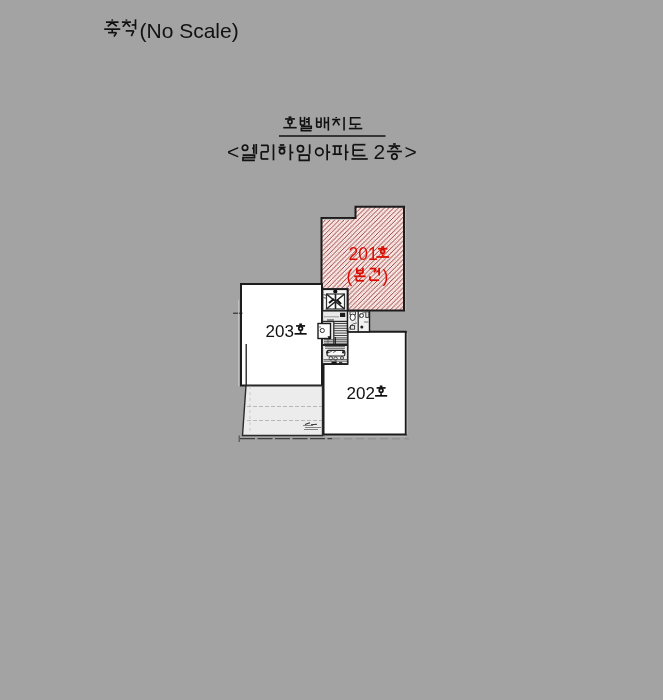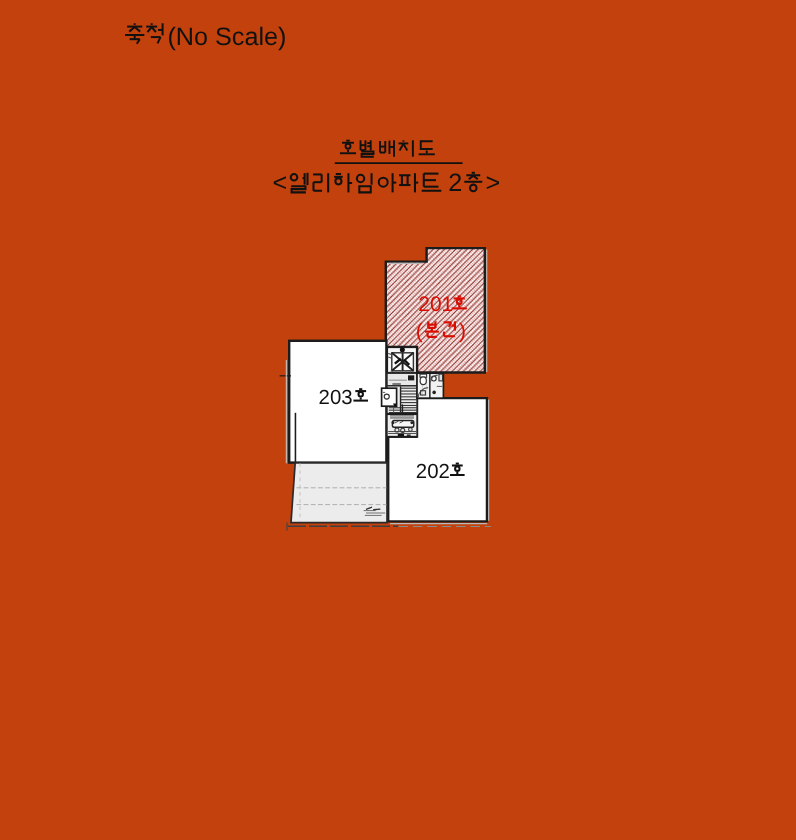--- a/index.html
+++ b/index.html
@@ -1,16 +1,16 @@
 <!DOCTYPE html>
 <html><head>
 <meta charset="utf-8">
 <style>
 html,body{margin:0;padding:0;background:#ffffff;}
-#page{position:relative;width:663px;height:700px;background:#c2410c;overflow:hidden;
+#page{position:relative;width:663px;height:700px;background:#a3a3a3;overflow:hidden;
 font-family:"Liberation Sans", sans-serif;}
 svg{display:block;}
 </style>
 </head>
 <body>
 <div id="page">
 <svg width="663" height="700" viewBox="0 0 663 700" xmlns="http://www.w3.org/2000/svg">
 <defs>
 
 <pattern id="pinkmesh" width="2.6" height="2.6" patternUnits="userSpaceOnUse">

